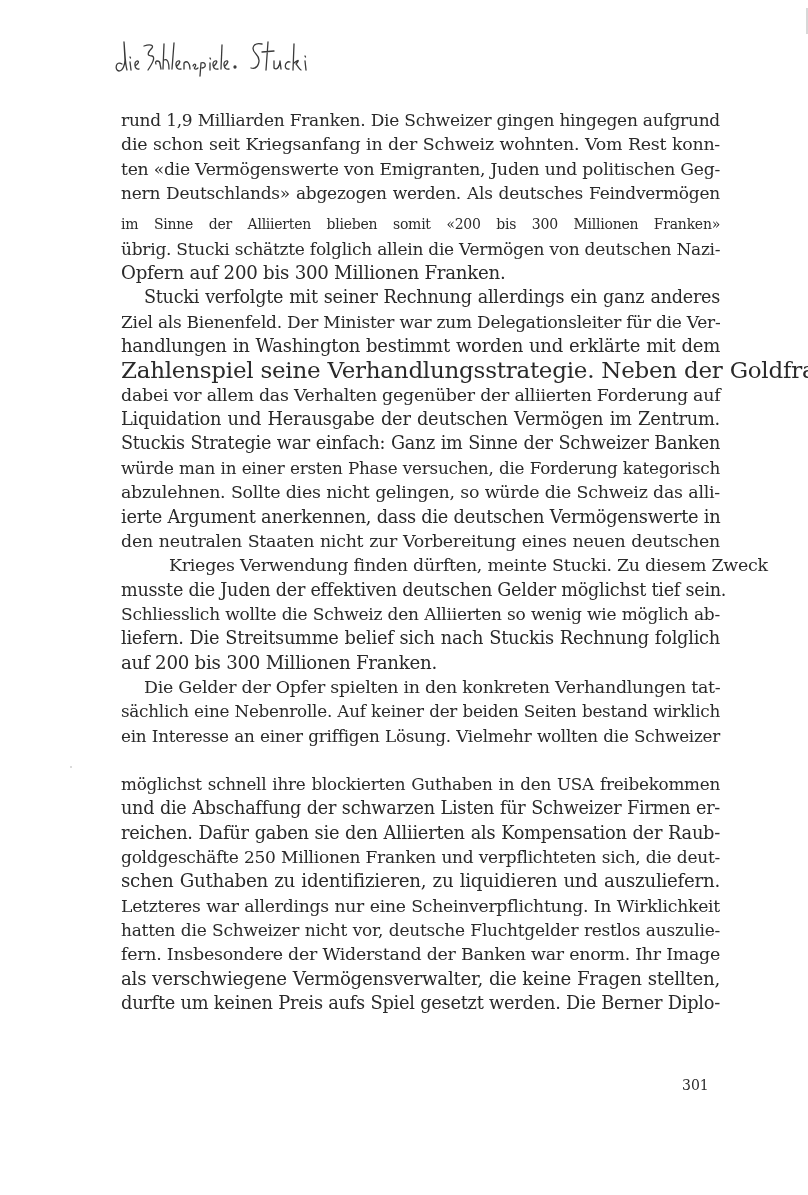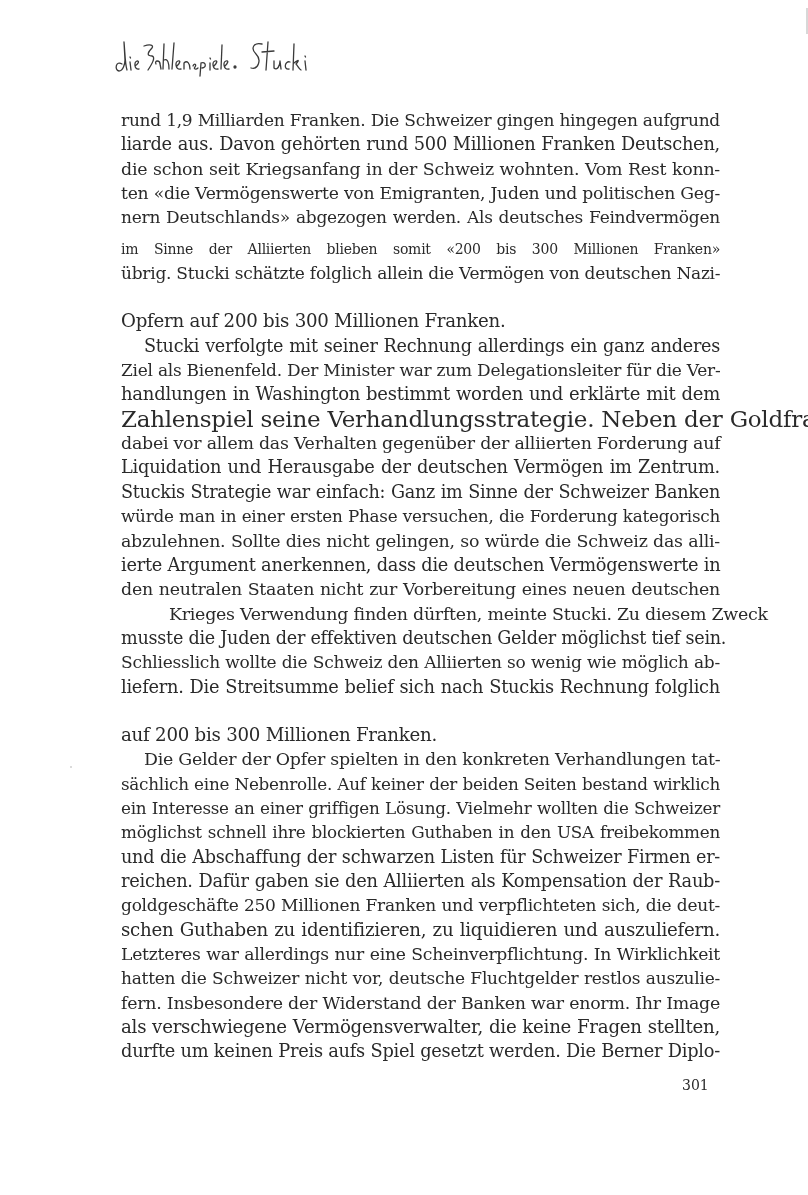--- a/index.html
+++ b/index.html
@@ -48,21 +48,21 @@
       display: block;
       height: 24.35px;
       line-height: 24.35px;
       font-size: 18.2px;
       white-space: nowrap;
       text-align: justify;
       text-align-last: justify;
       letter-spacing: -0.25px;
     }
     .line.indent { padding-left: 23px; }
-    .line.last { text-align-last: left; margin-top: 24px; }
+    .line.last { text-align-last: left; }
     .page-number {
       position: absolute;
       left: 682px;
       top: 1077px;
       font-size: 14px;
       color: #2a2a2a;
     }
     .stray-dot {
       position: absolute;
       left: 70px;
@@ -109,21 +109,20 @@
       <path d="M182 32 C 177 30, 175 40, 181 39"></path>
       <path d="M186 14 L 185 40 M 186 33 C 190 30, 192 29, 188 34 C 190 36, 191 39, 193 40"></path>
       <path d="M197 31 L 198 40 M 197 26 L 197.5 27"></path>
     </g>
   </svg>
 </div>
 
 <div class="body-text">
   <div>
     <span class="line" style="font-size: 17px;">rund 1,9 Milliarden Franken. Die Schweizer gingen hingegen aufgrund</span>
-    <span class="line" style="font-size: 17.8px;">liarde aus. Davon gehörten rund 500 Millionen Franken Deutschen,</span>
     <span class="line" style="font-size: 17.4px;">die schon seit Kriegsanfang in der Schweiz wohnten. Vom Rest konn-</span>
     <span class="line" style="font-size: 17.2px;">ten «die Vermögenswerte von Emigranten, Juden und politischen Geg-</span>
     <span class="line" style="font-size: 17px;">nern Deutschlands» abgezogen werden. Als deutsches Feindvermögen</span>
     <span class="line" style="font-size: 14px; margin-top: 7px;">im Sinne der Alliierten blieben somit «200 bis 300 Millionen Franken»</span>
     <span class="line" style="font-size: 17px;">übrig. Stucki schätzte folglich allein die Vermögen von deutschen Nazi-</span>
     <span class="line last">Opfern auf 200 bis 300 Millionen Franken.</span>
   </div>
   <div>
     <span class="line indent" style="font-size: 17.6px;">Stucki verfolgte mit seiner Rechnung allerdings ein ganz anderes</span>
     <span class="line" style="font-size: 17px;">Ziel als Bienenfeld. Der Minister war zum Delegationsleiter für die Ver-</span>
@@ -139,21 +138,21 @@
     <span class="line" style="font-size: 17.4px; margin-left: 48px;">Krieges Verwendung finden dürften, meinte Stucki. Zu diesem Zweck</span>
     <span class="line" style="font-size: 17.6px;">musste die Juden der effektiven deutschen Gelder möglichst tief sein.</span>
     <span class="line" style="font-size: 17px;">Schliesslich wollte die Schweiz den Alliierten so wenig wie möglich ab-</span>
     <span class="line" style="font-size: 17.8px;">liefern. Die Streitsumme belief sich nach Stuckis Rechnung folglich</span>
     <span class="line last">auf 200 bis 300 Millionen Franken.</span>
   </div>
   <div>
     <span class="line indent" style="font-size: 17.4px;">Die Gelder der Opfer spielten in den konkreten Verhandlungen tat-</span>
     <span class="line" style="font-size: 16.8px;">sächlich eine Nebenrolle. Auf keiner der beiden Seiten bestand wirklich</span>
     <span class="line" style="font-size: 16.8px;">ein Interesse an einer griffigen Lösung. Vielmehr wollten die Schweizer</span>
-    <span class="line" style="font-size: 16.8px;">möglichst schnell ihre blockierten Guthaben in den USA freibekommen</span>
+    <span class="line" style="font-size: 16.8px; margin-top: 24px;">möglichst schnell ihre blockierten Guthaben in den USA freibekommen</span>
     <span class="line" style="font-size: 17.6px;">und die Abschaffung der schwarzen Listen für Schweizer Firmen er-</span>
     <span class="line" style="font-size: 17.8px;">reichen. Dafür gaben sie den Alliierten als Kompensation der Raub-</span>
     <span class="line" style="font-size: 17px;">goldgeschäfte 250 Millionen Franken und verpflichteten sich, die deut-</span>
     <span class="line">schen Guthaben zu identifizieren, zu liquidieren und auszuliefern.</span>
     <span class="line" style="font-size: 17.2px;">Letzteres war allerdings nur eine Scheinverpflichtung. In Wirklichkeit</span>
     <span class="line" style="font-size: 17px;">hatten die Schweizer nicht vor, deutsche Fluchtgelder restlos auszulie-</span>
     <span class="line" style="font-size: 17.4px;">fern. Insbesondere der Widerstand der Banken war enorm. Ihr Image</span>
     <span class="line">als verschwiegene Vermögensverwalter, die keine Fragen stellten,</span>
     <span class="line" style="font-size: 17.8px;">durfte um keinen Preis aufs Spiel gesetzt werden. Die Berner Diplo-</span>
   </div>

